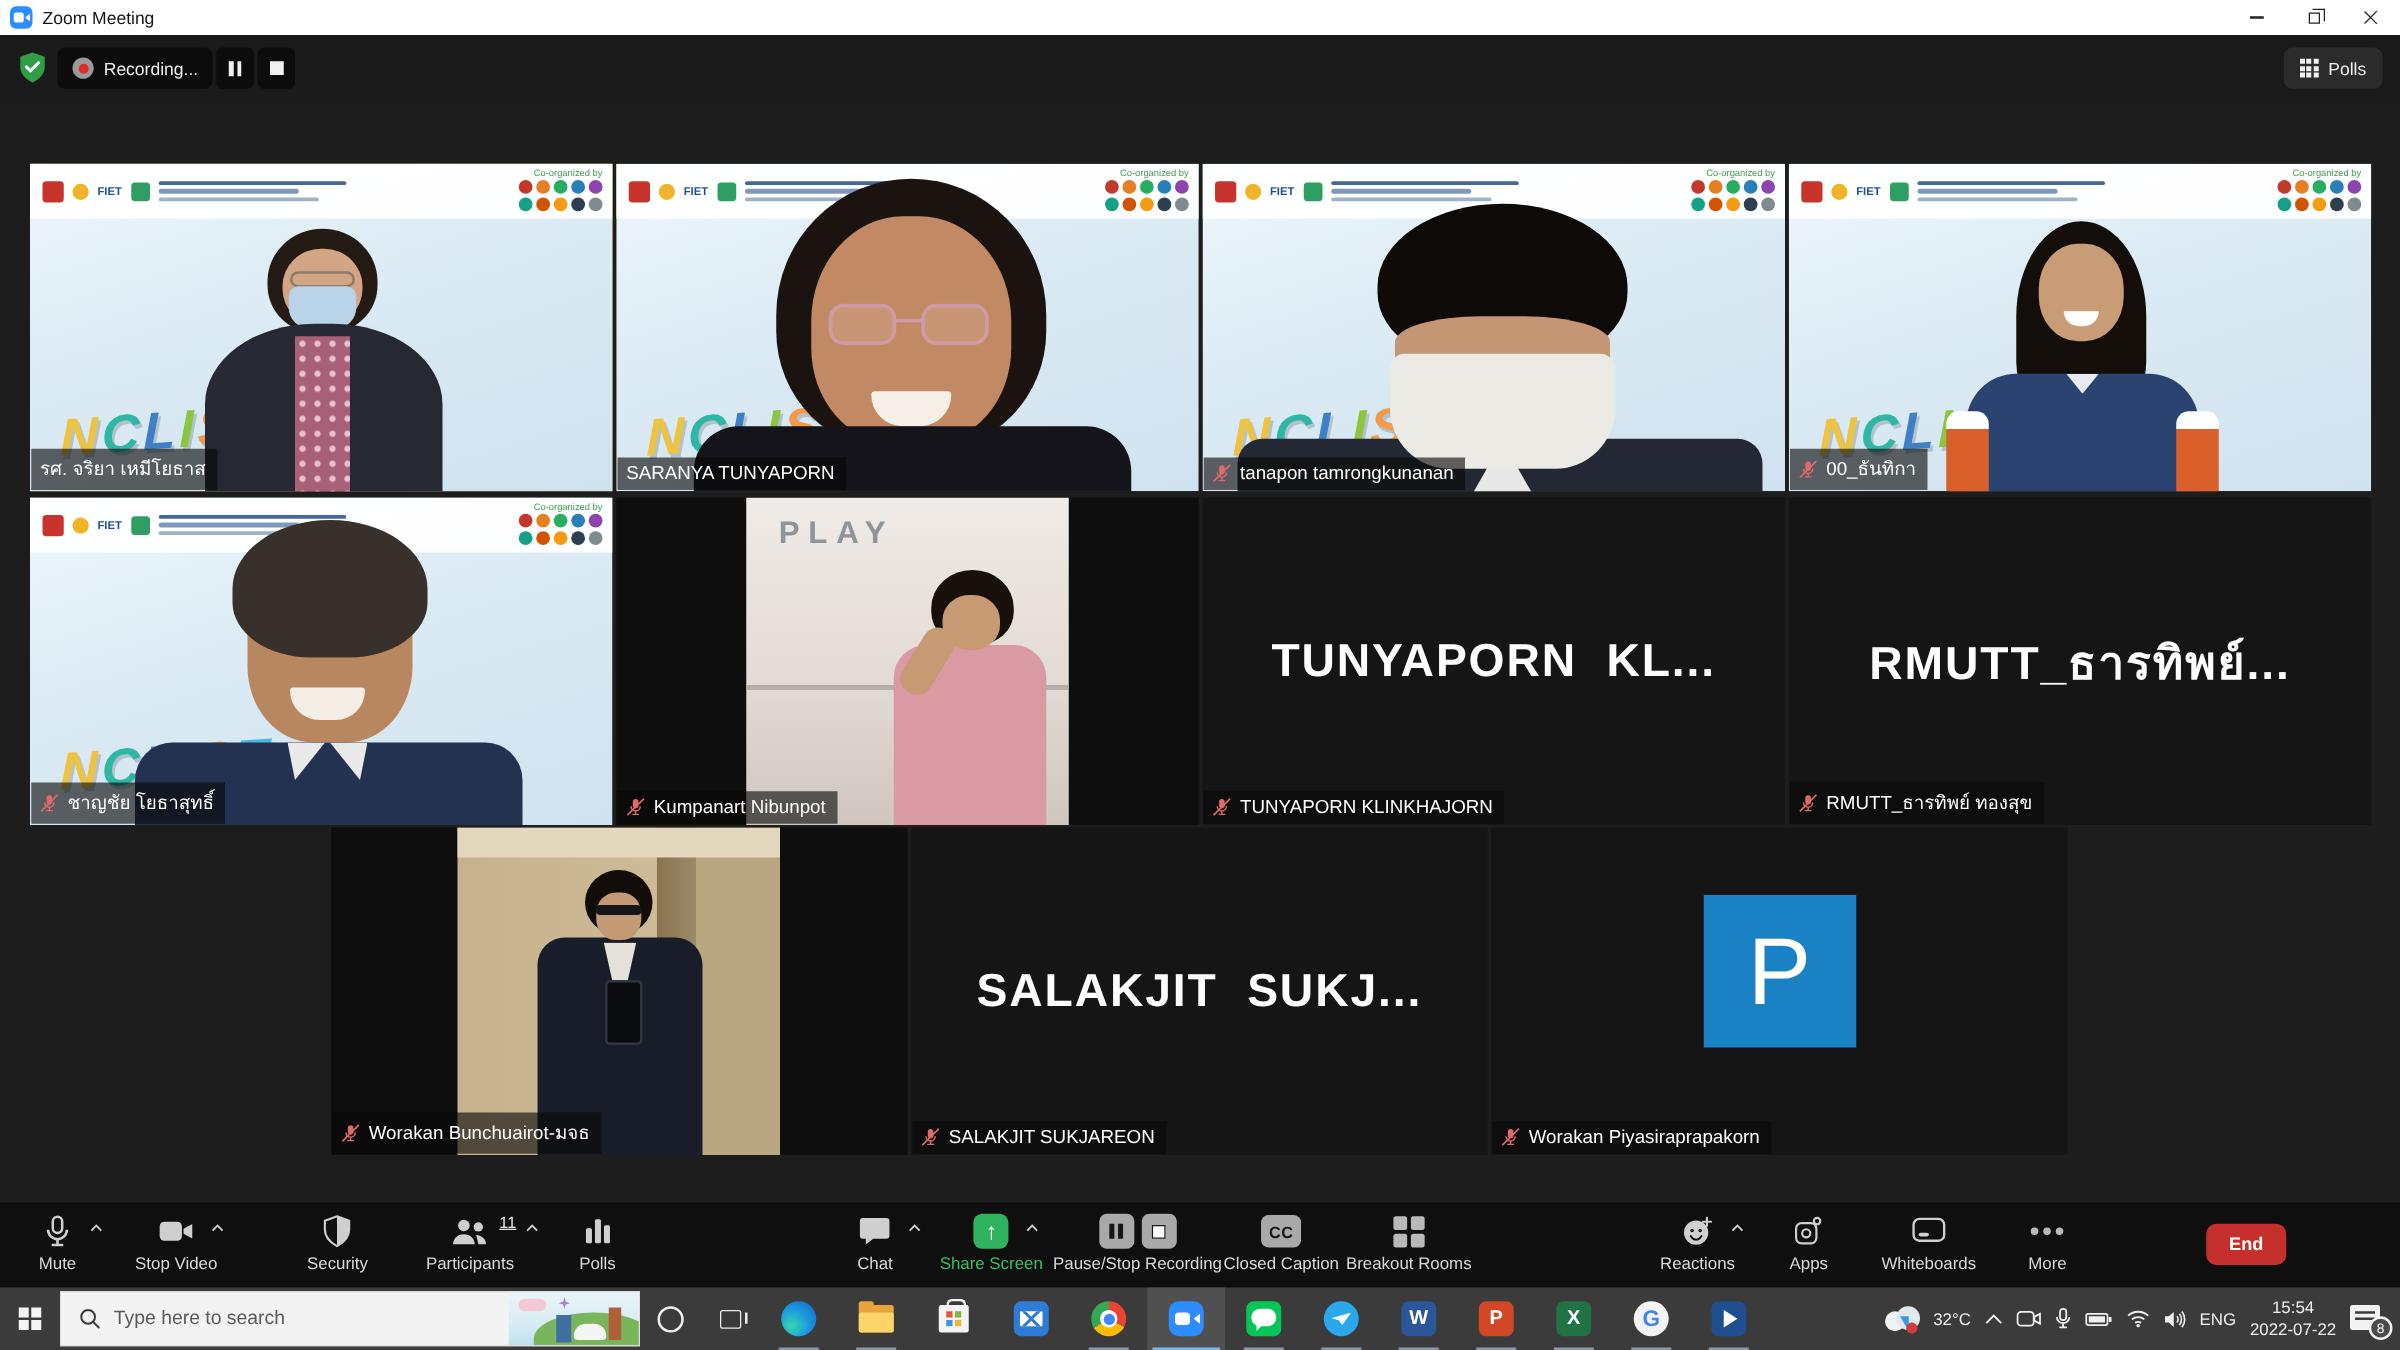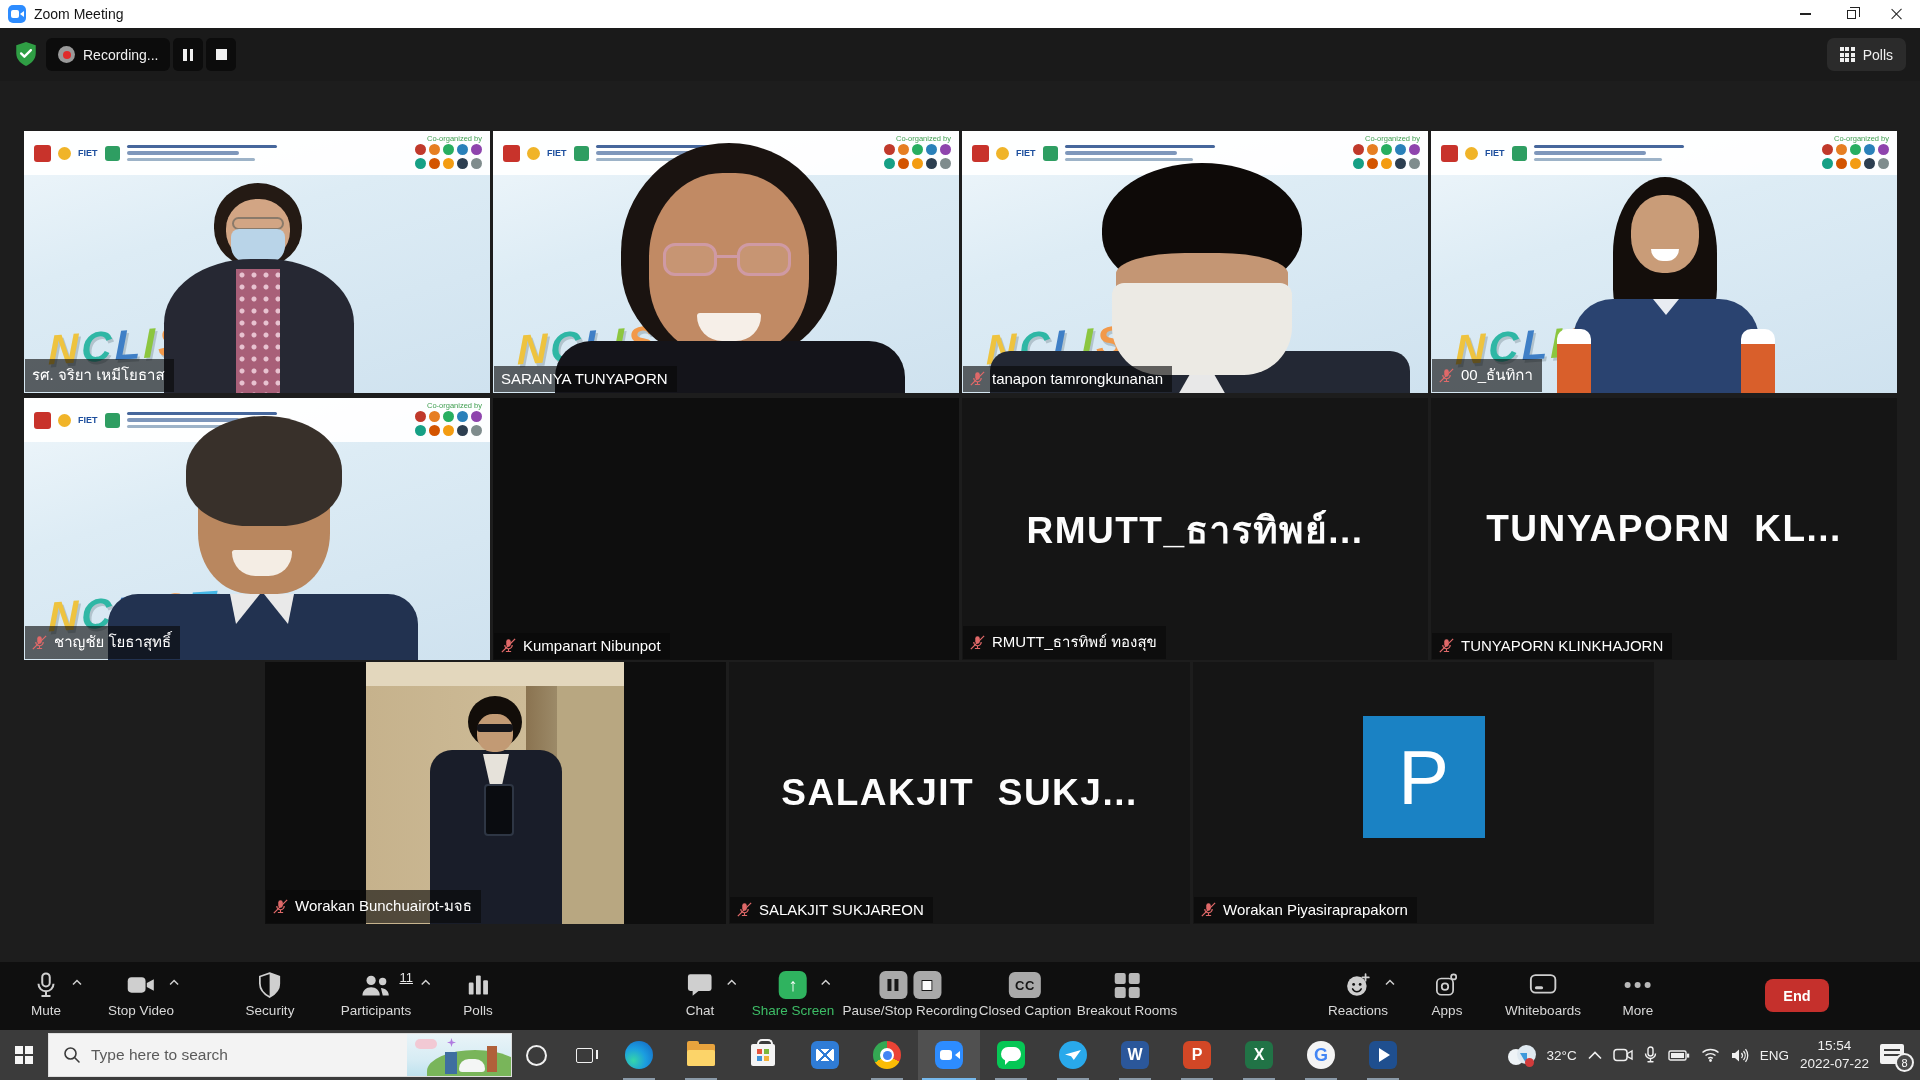--- a/index.html
+++ b/index.html
@@ -574,63 +574,71 @@
               <rect x="7.4" y="11.6" width="1.2" height="2.6"></rect>
               <rect x="5" y="13.8" width="6" height="1.1" rx=".5"></rect>
             </g>
             <rect x="7.3" y="-2" width="1.4" height="20" fill="#e06969" transform="rotate(45 8 8)"></rect>
           </svg>
         <span>ชาญชัย โยธาสุทธิ์</span>
       </div>
     </div>
 
     <div class="tile" style="background:#0e0e0e">
+      <div class="pillar pillar-k">
+        <span class="play">PLAY</span>
+        <div class="rail"></div>
+          <div class="kb"></div>
+          <div class="kh"></div>
+          <div class="kf"></div>
+          <div class="ka"></div>
+      </div>
       <div class="nlabel">
         <svg class="micoff" viewBox="0 0 16 16" width="15" height="15">
             <g fill="#e06969">
               <rect x="5.6" y="1.2" width="4.8" height="8" rx="2.4"></rect>
               <path d="M3.4 7.5a4.6 4.6 0 0 0 9.2 0h-1.3a3.3 3.3 0 0 1-6.6 0z"></path>
               <rect x="7.4" y="11.6" width="1.2" height="2.6"></rect>
               <rect x="5" y="13.8" width="6" height="1.1" rx=".5"></rect>
             </g>
             <rect x="7.3" y="-2" width="1.4" height="20" fill="#e06969" transform="rotate(45 8 8)"></rect>
           </svg>
         <span>Kumpanart Nibunpot</span>
+      </div>
+    </div>
+
+    <div class="tile">
+      <div class="bigtext">TUNYAPORN  KL...</div>
+      <div class="nlabel">
+        <svg class="micoff" viewBox="0 0 16 16" width="15" height="15">
+            <g fill="#e06969">
+              <rect x="5.6" y="1.2" width="4.8" height="8" rx="2.4"></rect>
+              <path d="M3.4 7.5a4.6 4.6 0 0 0 9.2 0h-1.3a3.3 3.3 0 0 1-6.6 0z"></path>
+              <rect x="7.4" y="11.6" width="1.2" height="2.6"></rect>
+              <rect x="5" y="13.8" width="6" height="1.1" rx=".5"></rect>
+            </g>
+            <rect x="7.3" y="-2" width="1.4" height="20" fill="#e06969" transform="rotate(45 8 8)"></rect>
+          </svg>
+        <span>TUNYAPORN KLINKHAJORN</span>
       </div>
     </div>
 
     <div class="tile">
       <div class="bigtext">RMUTT_ธารทิพย์...</div>
       <div class="nlabel">
         <svg class="micoff" viewBox="0 0 16 16" width="15" height="15">
             <g fill="#e06969">
               <rect x="5.6" y="1.2" width="4.8" height="8" rx="2.4"></rect>
               <path d="M3.4 7.5a4.6 4.6 0 0 0 9.2 0h-1.3a3.3 3.3 0 0 1-6.6 0z"></path>
               <rect x="7.4" y="11.6" width="1.2" height="2.6"></rect>
               <rect x="5" y="13.8" width="6" height="1.1" rx=".5"></rect>
             </g>
             <rect x="7.3" y="-2" width="1.4" height="20" fill="#e06969" transform="rotate(45 8 8)"></rect>
           </svg>
         <span>RMUTT_ธารทิพย์ ทองสุข</span>
-      </div>
-    </div>
-
-    <div class="tile">
-      <div class="bigtext">TUNYAPORN  KL...</div>
-      <div class="nlabel">
-        <svg class="micoff" viewBox="0 0 16 16" width="15" height="15">
-            <g fill="#e06969">
-              <rect x="5.6" y="1.2" width="4.8" height="8" rx="2.4"></rect>
-              <path d="M3.4 7.5a4.6 4.6 0 0 0 9.2 0h-1.3a3.3 3.3 0 0 1-6.6 0z"></path>
-              <rect x="7.4" y="11.6" width="1.2" height="2.6"></rect>
-              <rect x="5" y="13.8" width="6" height="1.1" rx=".5"></rect>
-            </g>
-            <rect x="7.3" y="-2" width="1.4" height="20" fill="#e06969" transform="rotate(45 8 8)"></rect>
-          </svg>
-        <span>TUNYAPORN KLINKHAJORN</span>
       </div>
     </div>
   </div>
 
   <div class="vrow vrow3" style="top:581px">
 
     <div class="tile narrow" style="background:#0e0e0e">
       <div class="pillar pillar-w">
         <div class="wc"></div>
           <div class="wb"></div>

